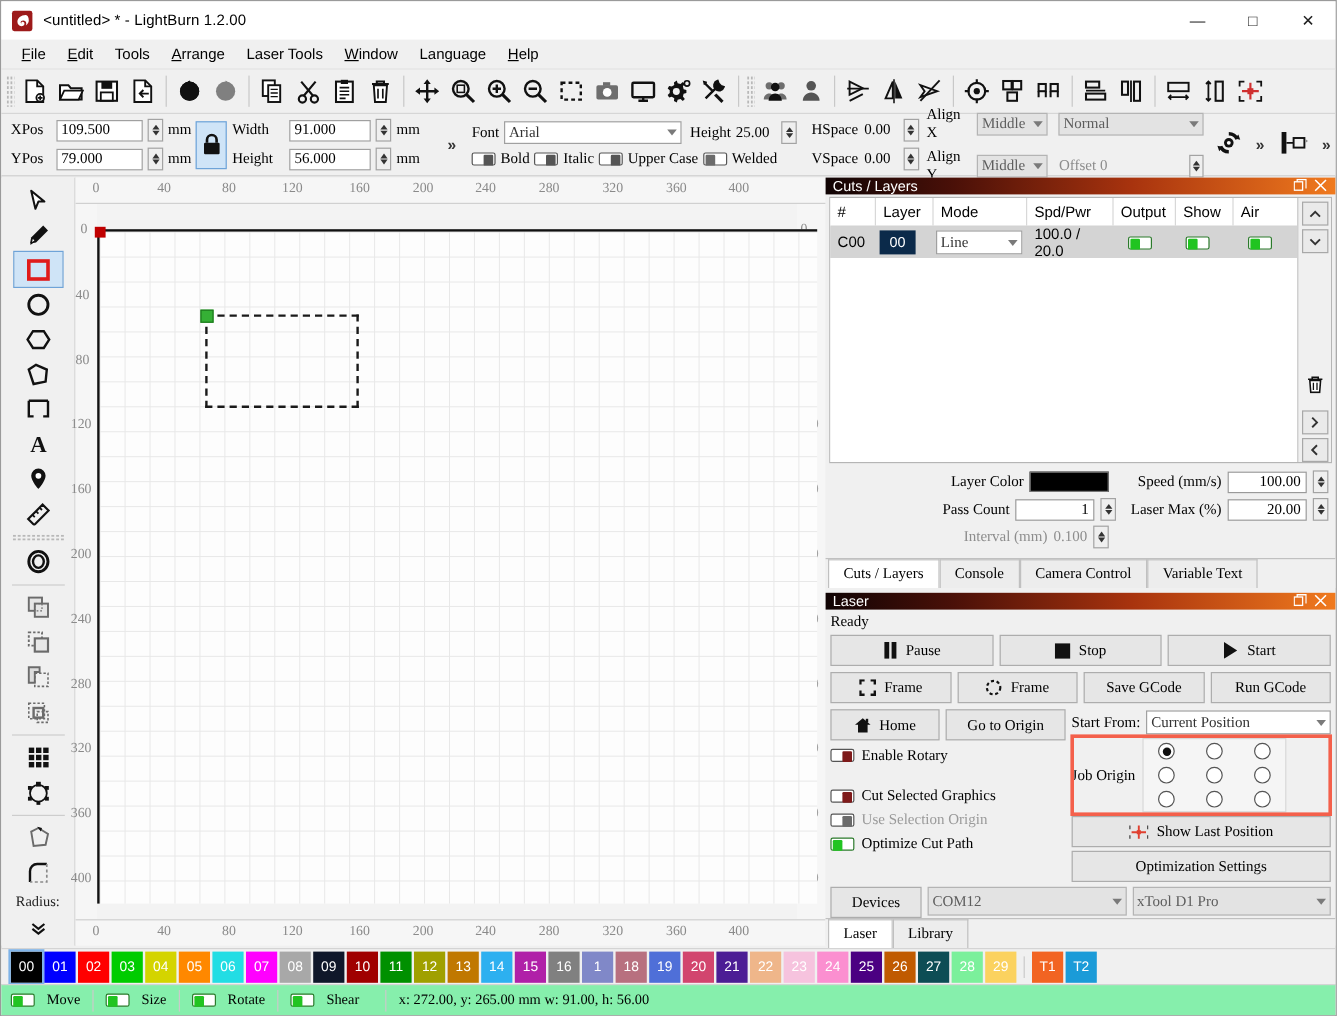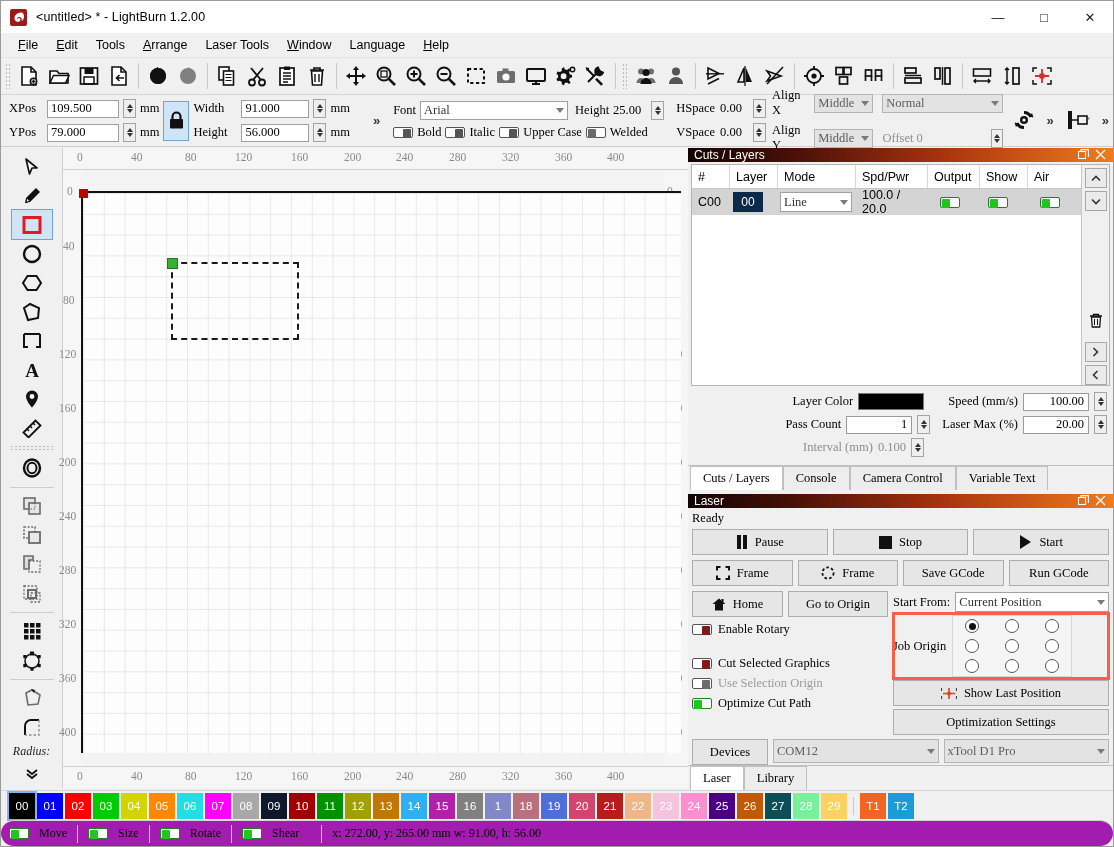--- a/index.html
+++ b/index.html
@@ -109,21 +109,21 @@
     background: #f0f0f0; border-right: 1px solid #cfcfcf;
     display: flex; flex-direction: column; align-items: center; padding-top: 4px;
   }
   .lb-btn { width: 40px; height: 31px; display: flex; align-items: center;
     justify-content: center; cursor: default; }
   .lb-btn.sel { background: #cfe4f7; outline: 1px solid #6ea3d8; }
   .lb-sep { width: 44px; height: 1px; background: #cdcdcd; margin: 4px 0; }
   .lb-grip { width: 44px; height: 6px; margin: 3px 0;
     background-image: radial-gradient(#b8b8b8 40%, transparent 41%);
     background-size: 4px 3px; }
-  .lb-radius { font-family: "Liberation Serif", serif; font-size: 12px; color:#222; margin-top:2px;font-style:italic;}
+  .lb-radius { font-family: "Liberation Serif", serif; font-size: 12px; color:#222; margin-top:2px;}
 
   
   .canvaswrap {
     position: absolute; left: 62px; top: 147px; right: 425px; bottom: 58px;
     background: #f3f3f3;
   }
   .ruler-h { position: absolute; left: 0; top: 0; right: 0; height: 22px;
     background: #f6f6f6; border-bottom: 1px solid #d0d0d0; }
   .ruler-v { position: absolute; left: 0; top: 22px; bottom: 22px; width: 18px;
     background: #f6f6f6; }
@@ -209,22 +209,22 @@
   .radio i { width: 7px; height: 7px; border-radius: 50%; background: #111; display:block; }
   .redbox { position: absolute; border: 3px solid #f4604b; pointer-events: none; }
 
   .palette { position: absolute; left: 0; right: 0; bottom: 26px; height: 30px;
     display: flex; align-items: center; background: #f0f0f0; padding-left: 8px; gap: 2px;
     border-top: 1px solid #d4d4d4; }
   .swatch { width: 26px; height: 26px; display: flex; align-items: center;
     justify-content: center; font-size: 11.5px; color: #fff; cursor: default; }
   .swatch.selbox { outline: 2px solid #7fb3e8; }
   .statusbar { position: absolute; left:0; right:0; bottom:0; height: 26px;
-    display:flex; align-items:center; gap:10px; padding-left:8px; background:#a21caf;
-    border-top:1px solid #d4d4d4; font-family:"Liberation Serif",serif; font-size:12px;border-radius:13px;}
+    display:flex; align-items:center; gap:10px; padding-left:8px; background:#86efac;
+    border-top:1px solid #d4d4d4; font-family:"Liberation Serif",serif; font-size:12px;}
   .sb-sep { width:1px; height:18px; background:#cacaca; }
 </style>
 </head>
 <body>
 
 <div class="titlebar">
   <div class="app-logo">
     <svg width="13" height="13" viewBox="0 0 13 13">
         <path d="M9.5 1.5c-4 0-7 2.5-7 5.7 0 2 1.4 3.6 3.3 3.6 1.5 0 2.6-.9 2.6-2.1 0-1-.7-1.6-1.6-1.6-.6 0-1 .3-1 .8 0 .3.2.5.4.6-.6.1-1-.3-1-.9 0-.9.9-1.6 2.1-1.6 1.5 0 2.6 1 2.6 2.6 0 .6-.1 1.1-.4 1.6C10.9 9.3 12 7.6 12 6c0-2.6-1-4.5-2.5-4.5z" fill="#fff"></path>
       </svg>
@@ -1172,21 +1172,21 @@
   <span class="swatch" style="background:#009000">11</span>
   <span class="swatch" style="background:#a0a000">12</span>
   <span class="swatch" style="background:#c07800">13</span>
   <span class="swatch" style="background:#2db0f0">14</span>
   <span class="swatch" style="background:#b020a8">15</span>
   <span class="swatch" style="background:#808080">16</span>
   <span class="swatch" style="background:#8088c8">1</span>
   <span class="swatch" style="background:#b8707f">18</span>
   <span class="swatch" style="background:#4f6fd8">19</span>
   <span class="swatch" style="background:#d2456e">20</span>
-  <span class="swatch" style="background:#b91c1c">21</span>
+  <span class="swatch" style="background:#4c1d95">21</span>
   <span class="swatch" style="background:#efb68a">22</span>
   <span class="swatch" style="background:#f6c3de">23</span>
   <span class="swatch" style="background:#fb8fd0">24</span>
   <span class="swatch" style="background:#4b0082">25</span>
   <span class="swatch" style="background:#c05a00">26</span>
   <span class="swatch" style="background:#0d4d55">27</span>
   <span class="swatch" style="background:#7bf09b">28</span>
   <span class="swatch" style="background:#fbd25f">29</span>
   <span class="sb-sep" style="margin:0 4px;"></span>
   <span class="swatch" style="background:#f26422">T1</span>

